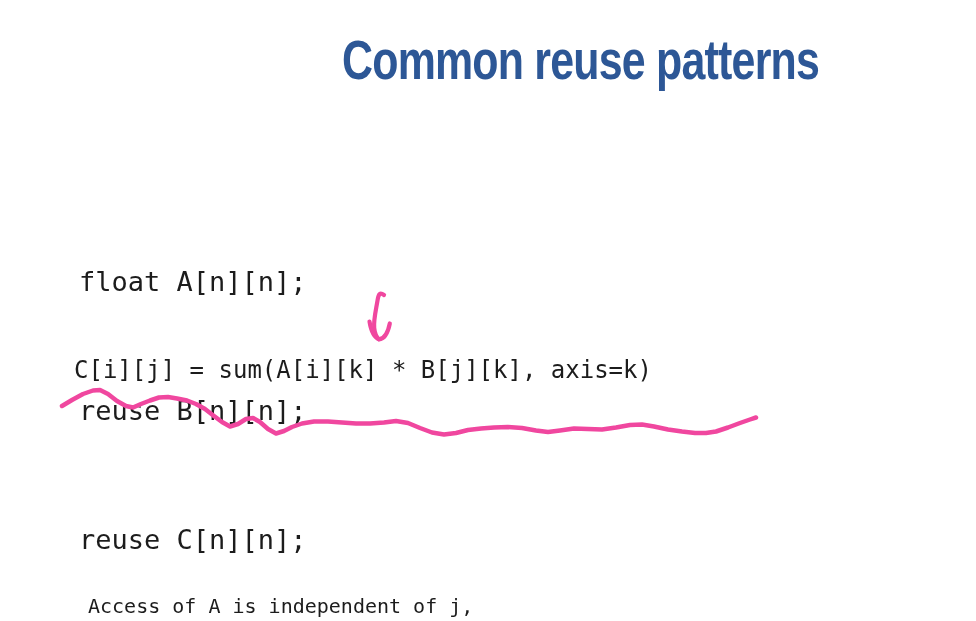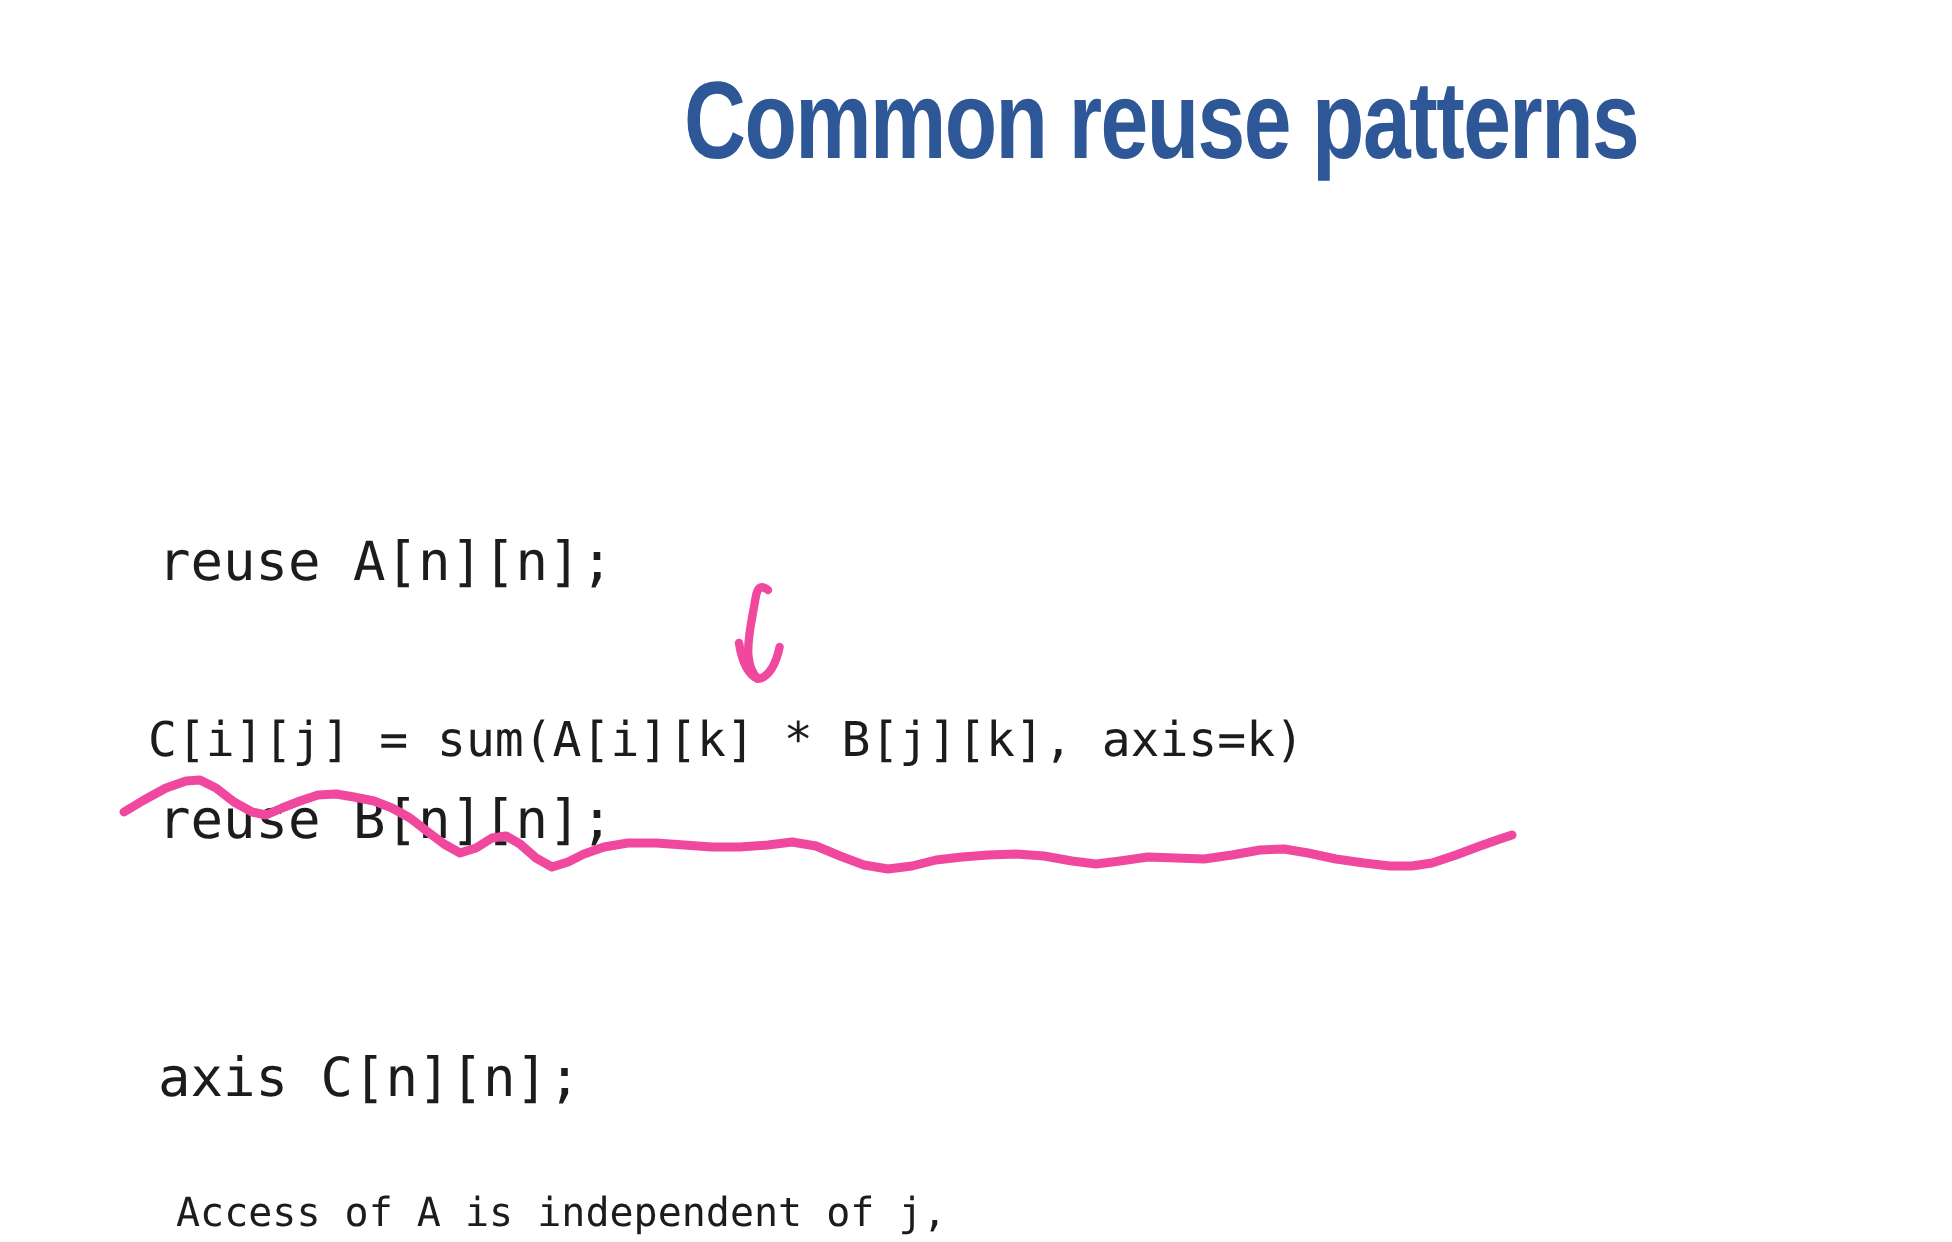--- a/index.html
+++ b/index.html
@@ -76,23 +76,23 @@
   }
 </style>
 </head>
 <body>
 
 <div class="slide">
 
   <h1 class="title">Common reuse patterns</h1>
 
   <div class="code-block">
-    <div class="code-line">reuse A[n][n];</div>
+    <div class="code-line">float A[n][n];</div>
     <div class="code-line">reuse B[n][n];</div>
-    <div class="code-line">axis C[n][n];</div>
+    <div class="code-line">reuse C[n][n];</div>
   </div>
 
   <svg class="annotation-svg" style="left:350px; top:285px;" width="60" height="62" viewBox="350 285 60 62">
     <path class="ink" stroke-width="4.2" d="M 384 295 C 380 292 378.5 294 377.6 300 C 376 310 373.4 320 374.2 328 C 374.7 333 376.2 336.8 378.8 339.2"></path>
     <path class="ink" stroke-width="4.2" d="M 369.5 321.5 C 371 331 374.5 337.6 379 339.4 C 384.5 338.8 388.2 331.5 389.8 323.5"></path>
   </svg>
 
   <div class="formula-line">C[i][j] = sum(A[i][k] * B[j][k], axis=k)</div>
 
   <svg class="annotation-svg" style="left:55px; top:383px;" width="710" height="60" viewBox="55 383 710 60">

